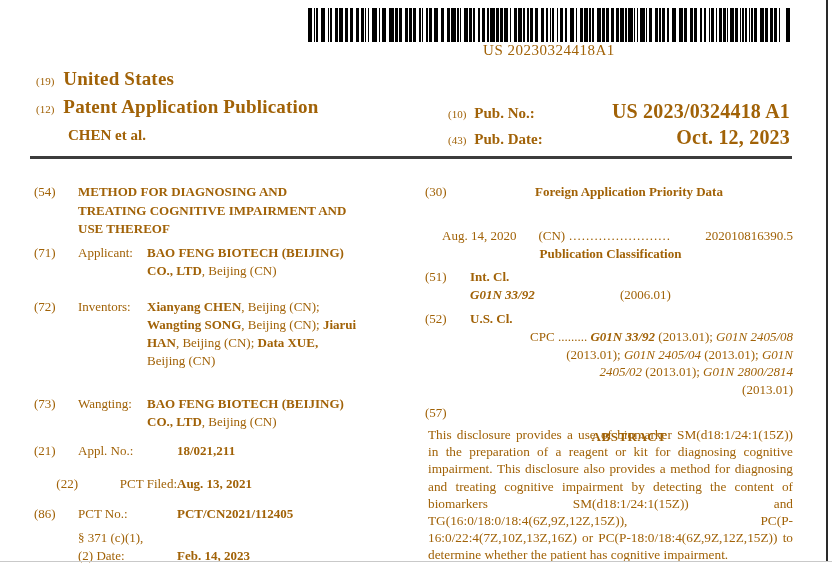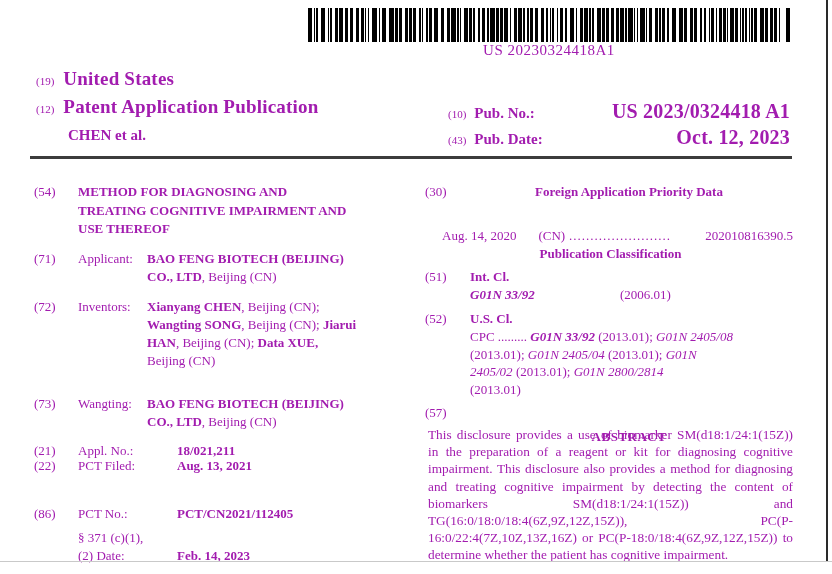--- a/index.html
+++ b/index.html
@@ -1,36 +1,36 @@
 <!DOCTYPE html>
 <html><head>
 <meta charset="utf-8">
 <style>
   html,body{margin:0;padding:0;background:#fff;}
   .page{position:relative;width:832px;height:574px;background:#fff;overflow:hidden;
-        font-family:"Liberation Serif",serif;color:#a21caf;}
+        font-family:"Liberation Serif",serif;color:#a16207;}
   .abs{position:absolute;}
   .b{font-weight:bold;}
   .sb{font-weight:bold;}
   .si{font-style:italic;}
   .row{display:flex;align-items:baseline;}
   .snum{font-size:11px;}
   .bigtext{font-size:19px;font-weight:bold;letter-spacing:.2px;margin-left:9px;}
   .plabel{font-size:15px;font-weight:bold;margin-left:8px;}
   .pval{font-size:20px;font-weight:bold;margin-left:auto;letter-spacing:.2px;}
   .sect{display:flex;font-size:13px;line-height:18px;}
   .sect .num{width:44px;flex:none;font-size:13px;}
   .lblval{display:flex;}
   .lbl71{width:69px;flex:none;}
   .lbl21{width:99px;flex:none;}
   .val{font-weight:bold;}
   .title-content{width:318px;font-weight:bold;line-height:18.5px;}
   .vcol{width:252px;}
   .heading-c{flex:1;text-align:center;font-weight:bold;}
-  .cpcbox{line-height:17.5px;}
+  .cpcbox{text-align:right;line-height:17.5px;}
   .prio{display:flex;align-items:baseline;font-size:13px;}
   .prio .dots{flex:1;overflow:hidden;white-space:nowrap;padding:0 4px;letter-spacing:1px;}
   .abstract{text-align:justify;font-size:13.3px;line-height:17.2px;}
   .rule{background:#3c3c3c;}
   .scanline-v{background:#2a2a2a;}
   .scanline-h{background:#c9c9c9;}
   .bcode-text{text-align:center;font-size:15px;letter-spacing:.5px;}
   .il{position:relative;}
   .ver{position:absolute;left:150px;font-style:normal;font-weight:normal;}
 </style>
@@ -175,21 +175,21 @@
 
   <div class="abs sect" style="left:34px;top:183px;">
     <span class="num">(54)</span>
     <div class="title-content">
         <div>METHOD FOR DIAGNOSING AND</div>
         <div>TREATING COGNITIVE IMPAIRMENT AND</div>
         <div>USE THEREOF</div>
       </div>
   </div>
 
-  <div class="abs sect" style="left:34px;top:250px;">
+  <div class="abs sect" style="left:34px;top:244px;">
     <span class="num">(71)</span>
     <div class="lblval">
       <span class="lbl71">Applicant:</span>
       <div class="vcol">
           <div><span class="sb">BAO FENG BIOTECH (BEIJING)</span></div>
           <div><span class="sb">CO., LTD</span><span>, Beijing (CN)</span></div>
         </div>
     </div>
   </div>
 
@@ -218,21 +218,21 @@
   </div>
 
   <div class="abs sect" style="left:34px;top:442px;">
     <span class="num">(21)</span>
     <div class="lblval">
       <span class="lbl21">Appl. No.:</span>
       <span class="val">18/021,211</span>
     </div>
   </div>
 
-  <div class="abs sect" style="left:34px;top:457px;">
+  <div class="abs sect" style="left:34px;top:475px;text-align:right;">
     <span class="num">(22)</span>
     <div class="lblval">
       <span class="lbl21">PCT Filed:</span>
       <span class="val">Aug. 13, 2021</span>
     </div>
   </div>
 
   <div class="abs sect" style="left:34px;top:505px;">
     <span class="num">(86)</span>
     <div class="lblval">

